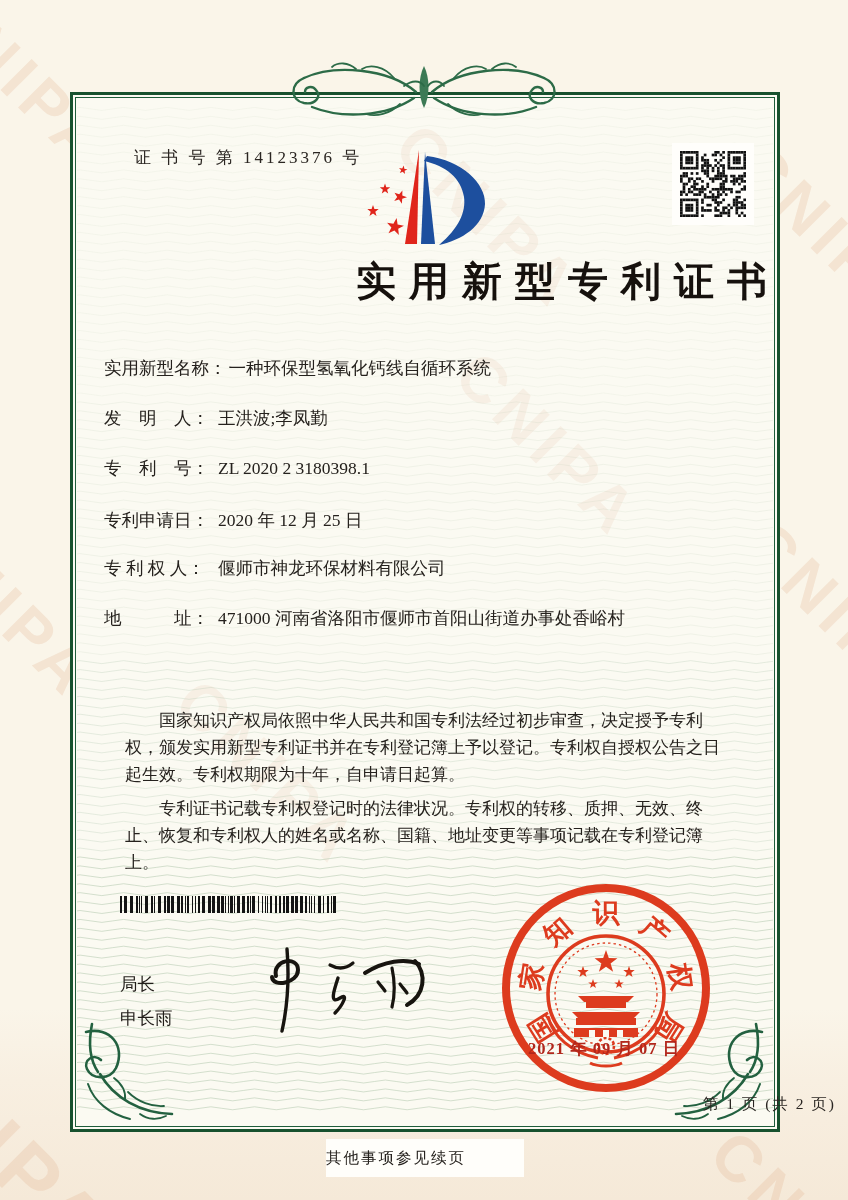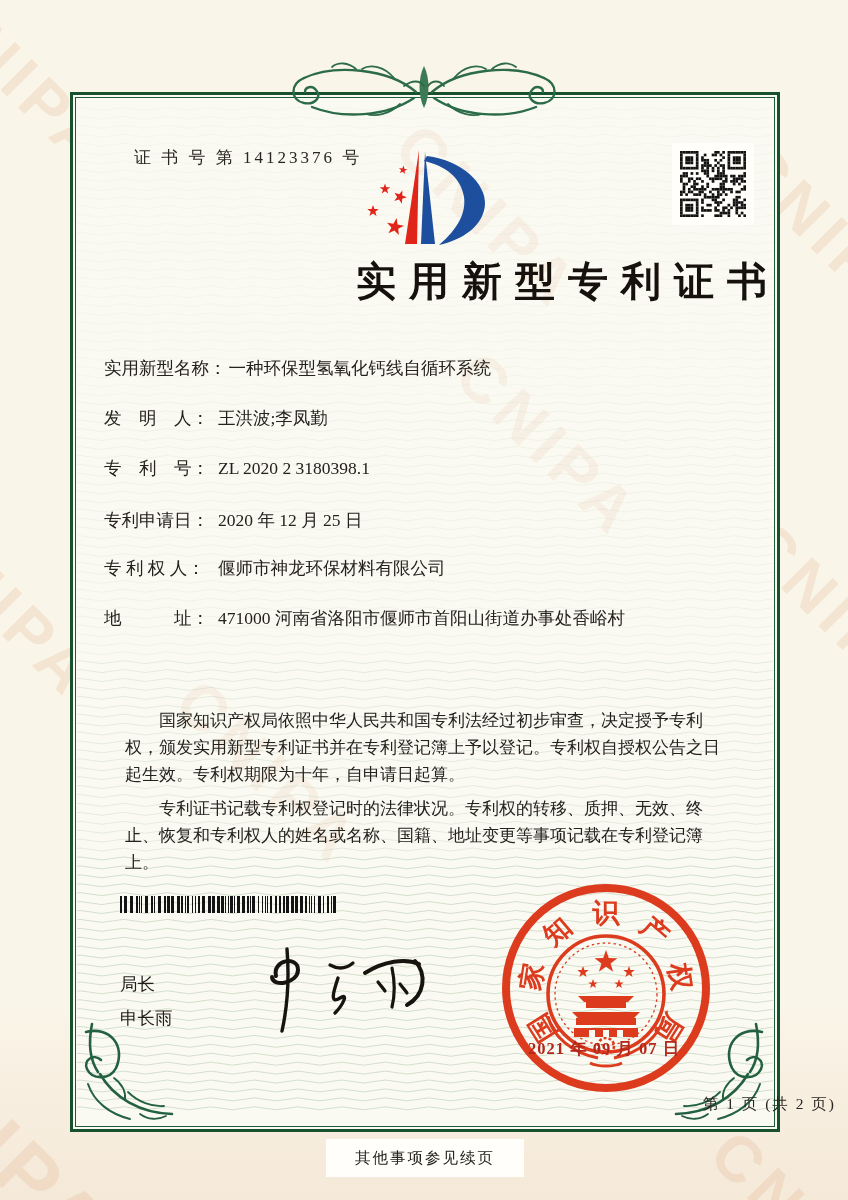--- a/index.html
+++ b/index.html
@@ -40,21 +40,21 @@
   .sig-label{position:absolute; left:120px; font-size:17.5px; color:#211d19;}
   .signature{position:absolute; left:246px; top:942px;}
   .seal{position:absolute; left:494px; top:876px;}
   .seal-date{
     position:absolute; left:528px; top:1038px; font-size:16.5px; letter-spacing:1px;
     color:#b2271c; font-weight:bold; white-space:nowrap;
   }
   .page-info{position:absolute; left:88px; top:1094px; width:748px; text-align:right; font-size:15.5px; letter-spacing:2px; color:#2a2622;}
   .cont-box{
     position:absolute; left:326px; top:1139px; width:198px; height:38px; background:#fffefa;
-    text-align:center; line-height:38px; font-size:15.5px; letter-spacing:2px; color:#25211d;
+    text-align:left; line-height:38px; font-size:15.5px; letter-spacing:2px; color:#25211d;
   }
   .orn-top{position:absolute; left:192px; top:56px;}
   .orn-corner{position:absolute;}
 </style>
 </head>
 <body>
 
 <div class="page">
 
   <div class="wm" style="left:-36px; top:-30px;">CNIPA</div>

